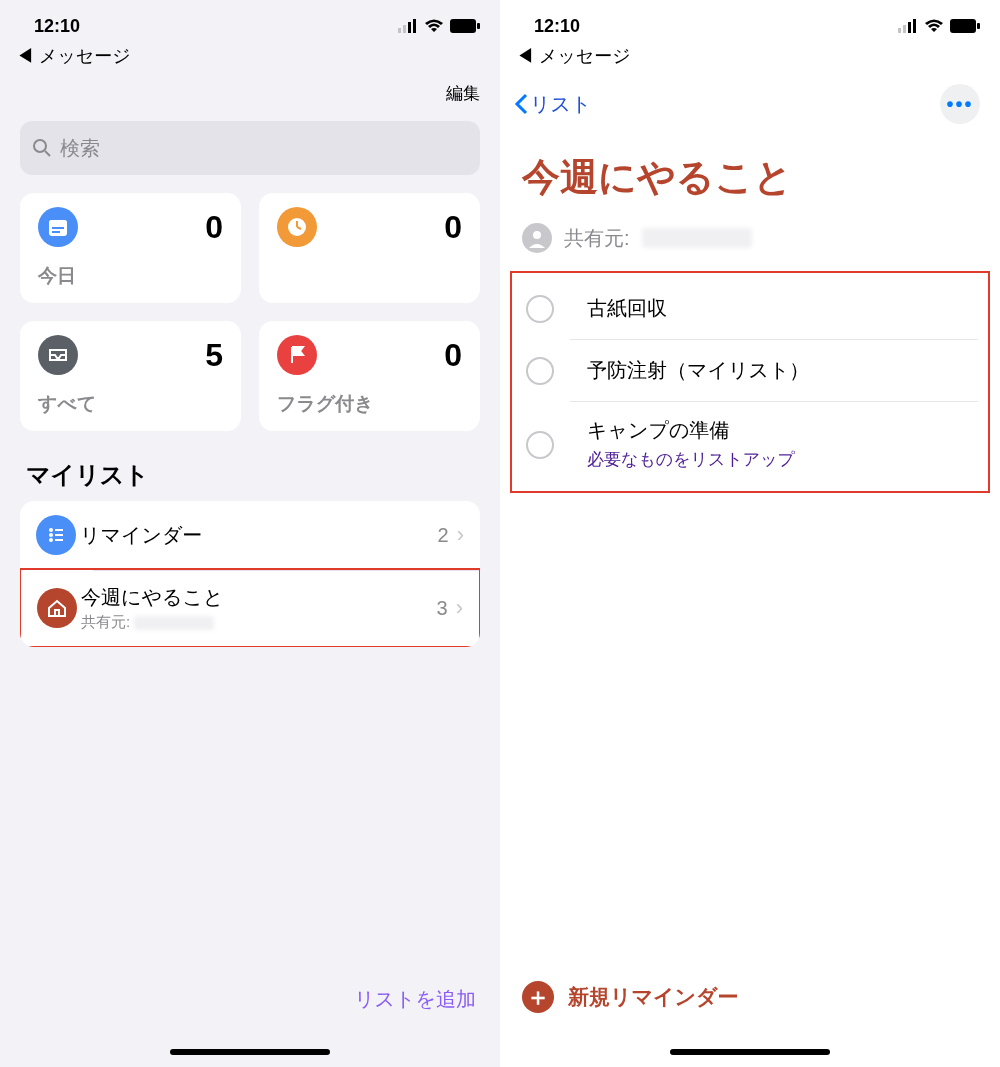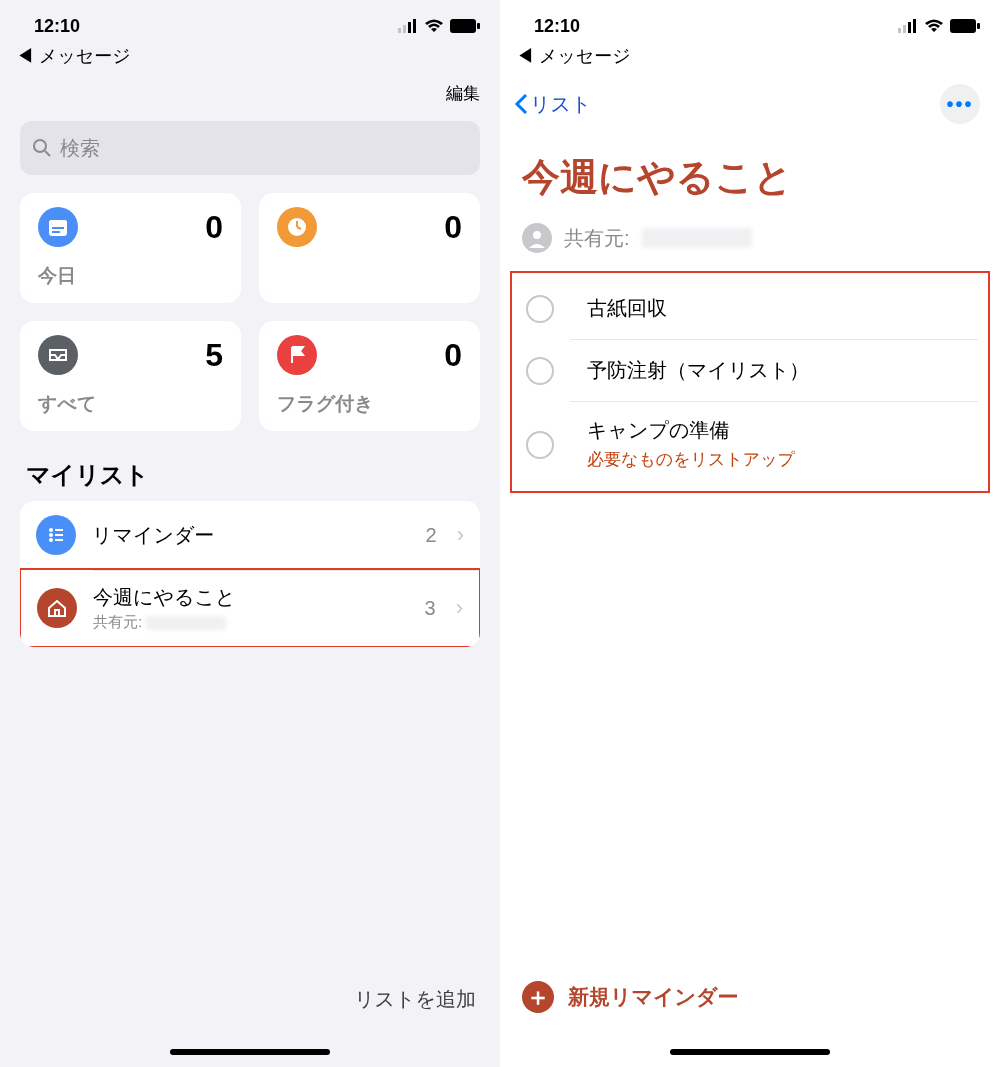--- a/index.html
+++ b/index.html
@@ -19,52 +19,52 @@
   .search-bar { margin: 6px 20px 18px; height: 54px; background: #e3e3e9; border-radius: 12px; display: flex; align-items: center; padding: 0 12px; color: #8a8a8e; font-size: 20px; gap: 8px; }
   .cards { display: grid; grid-template-columns: 1fr 1fr; gap: 18px; padding: 0 20px; }
   .card { background: #fff; border-radius: 14px; padding: 14px 18px 14px 18px; height: 110px; display: flex; flex-direction: column; justify-content: space-between; }
   .card-top { display: flex; justify-content: space-between; align-items: center; }
   .card-icon { width: 40px; height: 40px; border-radius: 50%; display: flex; align-items: center; justify-content: center; }
   .card-count { font-size: 32px; font-weight: 700; }
   .card-label { font-size: 19px; color: #8a8a8e; font-weight: 600; }
 
   .mylist-header { font-size: 24px; font-weight: 700; padding: 28px 26px 10px; }
   .list-group { margin: 0 20px; background: #fff; border-radius: 14px; overflow: hidden; }
-  .list-row { display: flex; align-items: center; padding: 14px 16px; gap: 16px; position: relative; }
+  .list-row { display: flex; align-items: center; padding: 14px 16px; gap: 4px; position: relative; }
   .list-row + .list-row::before { content:""; position:absolute; top:0; left:72px; right:0; height:1px; background:#e5e5ea; }
   .list-row.highlight { border: 2px solid #e03a2a; border-radius: 0; margin: -1px; }
   .list-icon { width: 40px; height: 40px; border-radius: 50%; display:flex; align-items:center; justify-content:center; flex-shrink:0; }
   .list-text { flex: 1; }
   .list-title { font-size: 20px; }
   .list-sub { font-size: 15px; color: #8a8a8e; margin-top: 2px; }
   .list-sub .blur { display:inline-block; width:80px; height:14px; background:#f0f0f3; filter:blur(2px); vertical-align:middle; border-radius:3px; }
   .list-count { font-size: 20px; color: #8a8a8e; margin-right: 4px; }
   .chev { color:#c7c7cc; font-size:22px; }
 
   .footer-left { margin-top:auto; padding: 0 24px 54px; text-align:right; }
-  .add-list { color:#404040; font-size:20px; }
+  .add-list { color:#8b5cf6; font-size:20px; }
 
   .home-indicator { position:absolute; bottom:12px; left:50%; transform:translateX(-50%); width:160px; height:6px; background:#000; border-radius:4px; }
 
   
   .nav-right { display:flex; align-items:center; justify-content:space-between; padding: 8px 20px 4px 14px; }
   .back-link { color:#1d4ed8; font-size:20px; display:flex; align-items:center; gap:2px; }
   .more-btn { width:40px; height:40px; border-radius:50%; background:#eef0f2; display:flex; align-items:center; justify-content:center; color:#007aff; font-size:20px; font-weight:700; letter-spacing:2px; }
   .list-big-title { font-size:38px; font-weight:700; color:#b5452d; padding: 24px 22px 14px; }
   .shared-from { display:flex; align-items:center; gap:12px; padding: 6px 22px 18px; color:#8a8a8e; font-size:20px; }
   .avatar { width:30px; height:30px; border-radius:50%; background:#c7c7cc; display:flex; align-items:center; justify-content:center; }
   .shared-from .blur { display:inline-block; width:110px; height:20px; background:#f0f0f3; filter:blur(2px); border-radius:3px; }
 
   .reminders-block { margin: 0 10px; border:2px solid #e03a2a; padding:4px 0; }
   .rem-row { display:flex; align-items:center; padding: 16px 10px; gap:33px; position:relative; }
   .rem-row + .rem-row::before { content:""; position:absolute; top:0; left:58px; right:10px; height:1px; background:#e5e5ea; }
   .rem-circle { width:28px; height:28px; border:2px solid #c7c7cc; border-radius:50%; flex-shrink:0; margin-left:4px; margin-top:2px; }
   .rem-text { flex:1; }
   .rem-title { font-size:20px; }
-  .rem-note { font-size:17px; color:#c2410c; margin-top:4px; }
+  .rem-note { font-size:17px; color:#4c1d95; margin-top:4px; }
 
   .footer-right { margin-top:auto; padding: 0 22px 54px; }
   .new-reminder { display:flex; align-items:center; gap:14px; color:#b5452d; font-size:21px; font-weight:600; }
   .plus-circle { width:32px; height:32px; border-radius:50%; background:#b5452d; display:flex; align-items:center; justify-content:center; color:#fff; font-size:24px; font-weight:700; }
 </style>
 </head>
 <body>
 
 <div class="phone left">
   <div class="status-bar">

